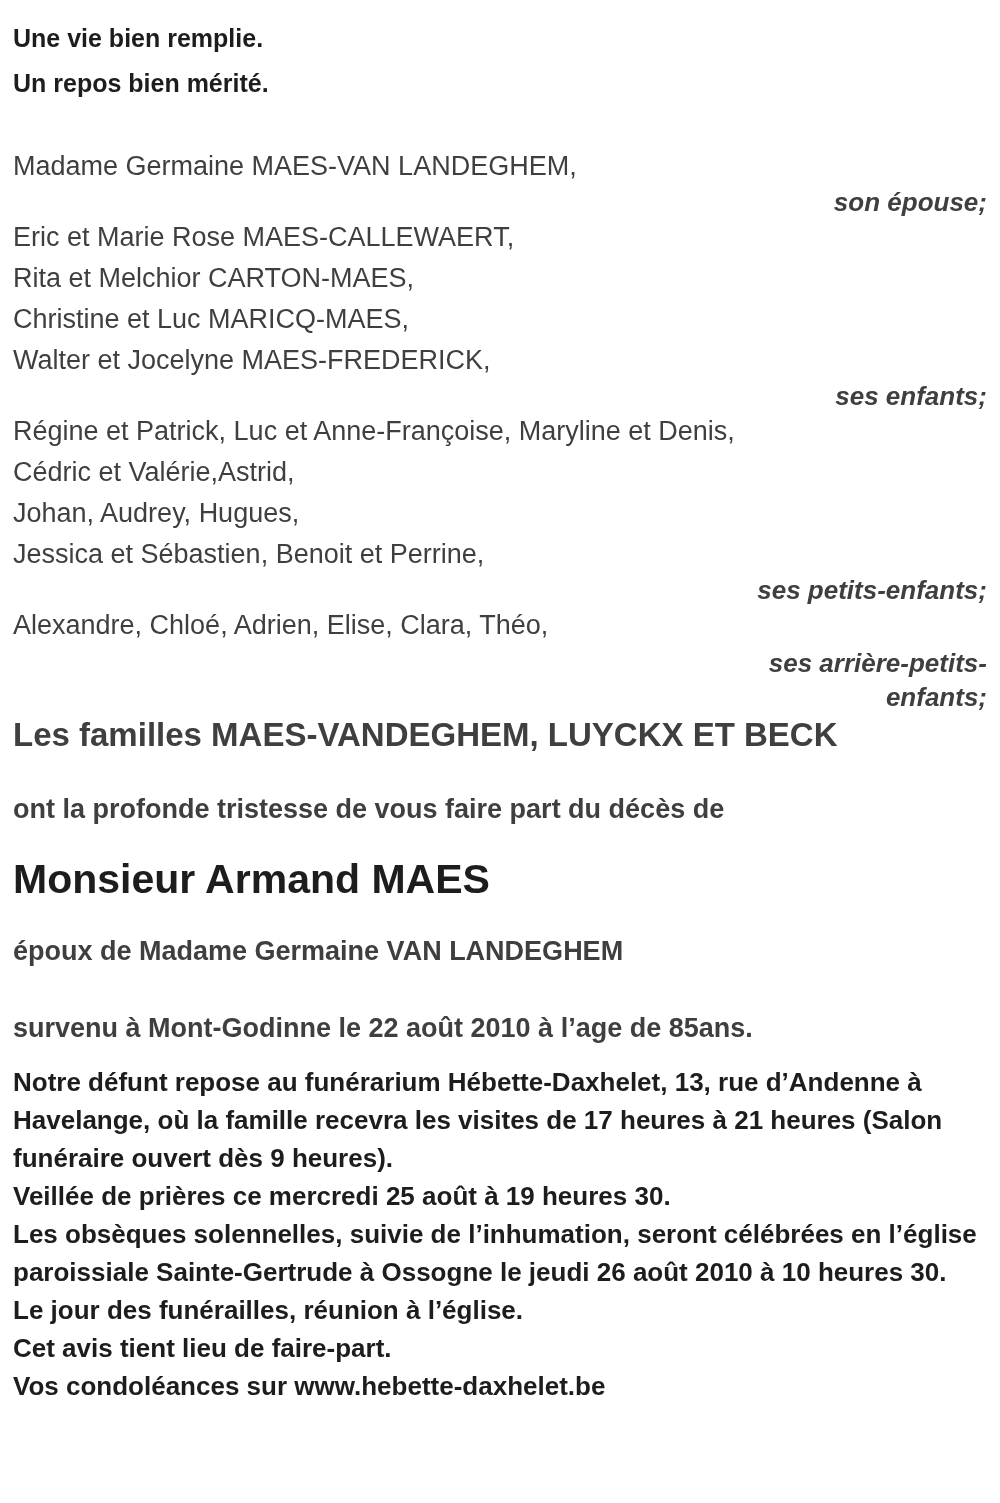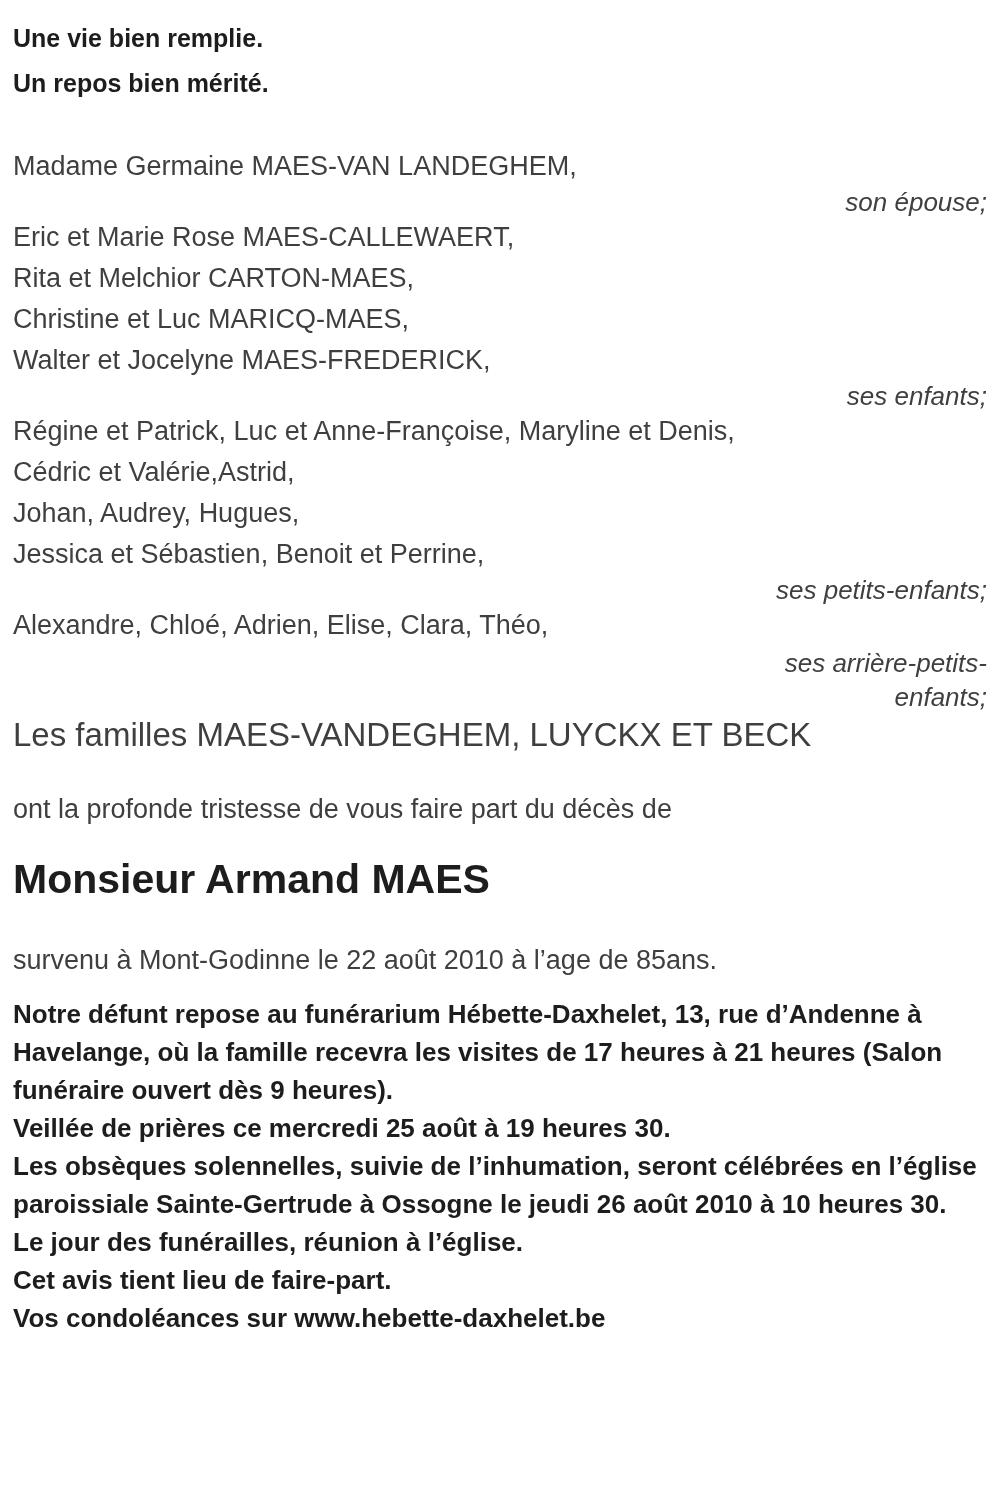--- a/index.html
+++ b/index.html
@@ -13,21 +13,21 @@
     overflow: hidden;
   }
   .doc {
     box-sizing: border-box;
     width: 100%;
     height: 100%;
     padding: 16px 13px 0 13px;
     font-family: "Liberation Sans", sans-serif;
     color: var(--text, #3f3f3f);
   }
-  p { margin: 0; }
+  p { margin: 0; font-weight: bold; }
   .intro-line {
     font-size: 25px;
     font-weight: 700;
     line-height: 45px;
     color: var(--bold-text, #1d1d1d);
   }
   .family-list { margin-top: 40px; }
   .member-line {
     font-size: 27px;
     font-weight: 400;
@@ -115,20 +115,21 @@
       <p class="relation wrap">ses arrière-petits-enfants;</p>
     </div>
 
     <p class="families-line">Les familles MAES-VANDEGHEM, LUYCKX ET BECK</p>
   </div>
 
   <p class="announcement-line">ont la profonde tristesse de vous faire part du décès de</p>
 
   <h1 class="deceased-name">Monsieur Armand MAES</h1>
 
+  <p class="spouse-line">époux de Madame Germaine VAN LANDEGHEM</p>
 
   <p class="death-line">survenu à Mont-Godinne le 22 août 2010 à l’age de 85ans.</p>
 
   <p class="notice first">Notre défunt repose au funérarium Hébette-Daxhelet, 13, rue d’Andenne à Havelange, où la famille recevra les visites de 17 heures à 21 heures (Salon funéraire ouvert dès 9 heures).</p>
   <p class="notice">Veillée de prières ce mercredi 25 août à 19 heures 30.</p>
   <p class="notice">Les obsèques solennelles, suivie de l’inhumation, seront célébrées en l’église paroissiale Sainte-Gertrude à Ossogne le jeudi 26 août 2010 à 10 heures 30.</p>
   <p class="notice">Le jour des funérailles, réunion à l’église.</p>
   <p class="notice">Cet avis tient lieu de faire-part.</p>
   <p class="notice">Vos condoléances sur www.hebette-daxhelet.be</p>
 

